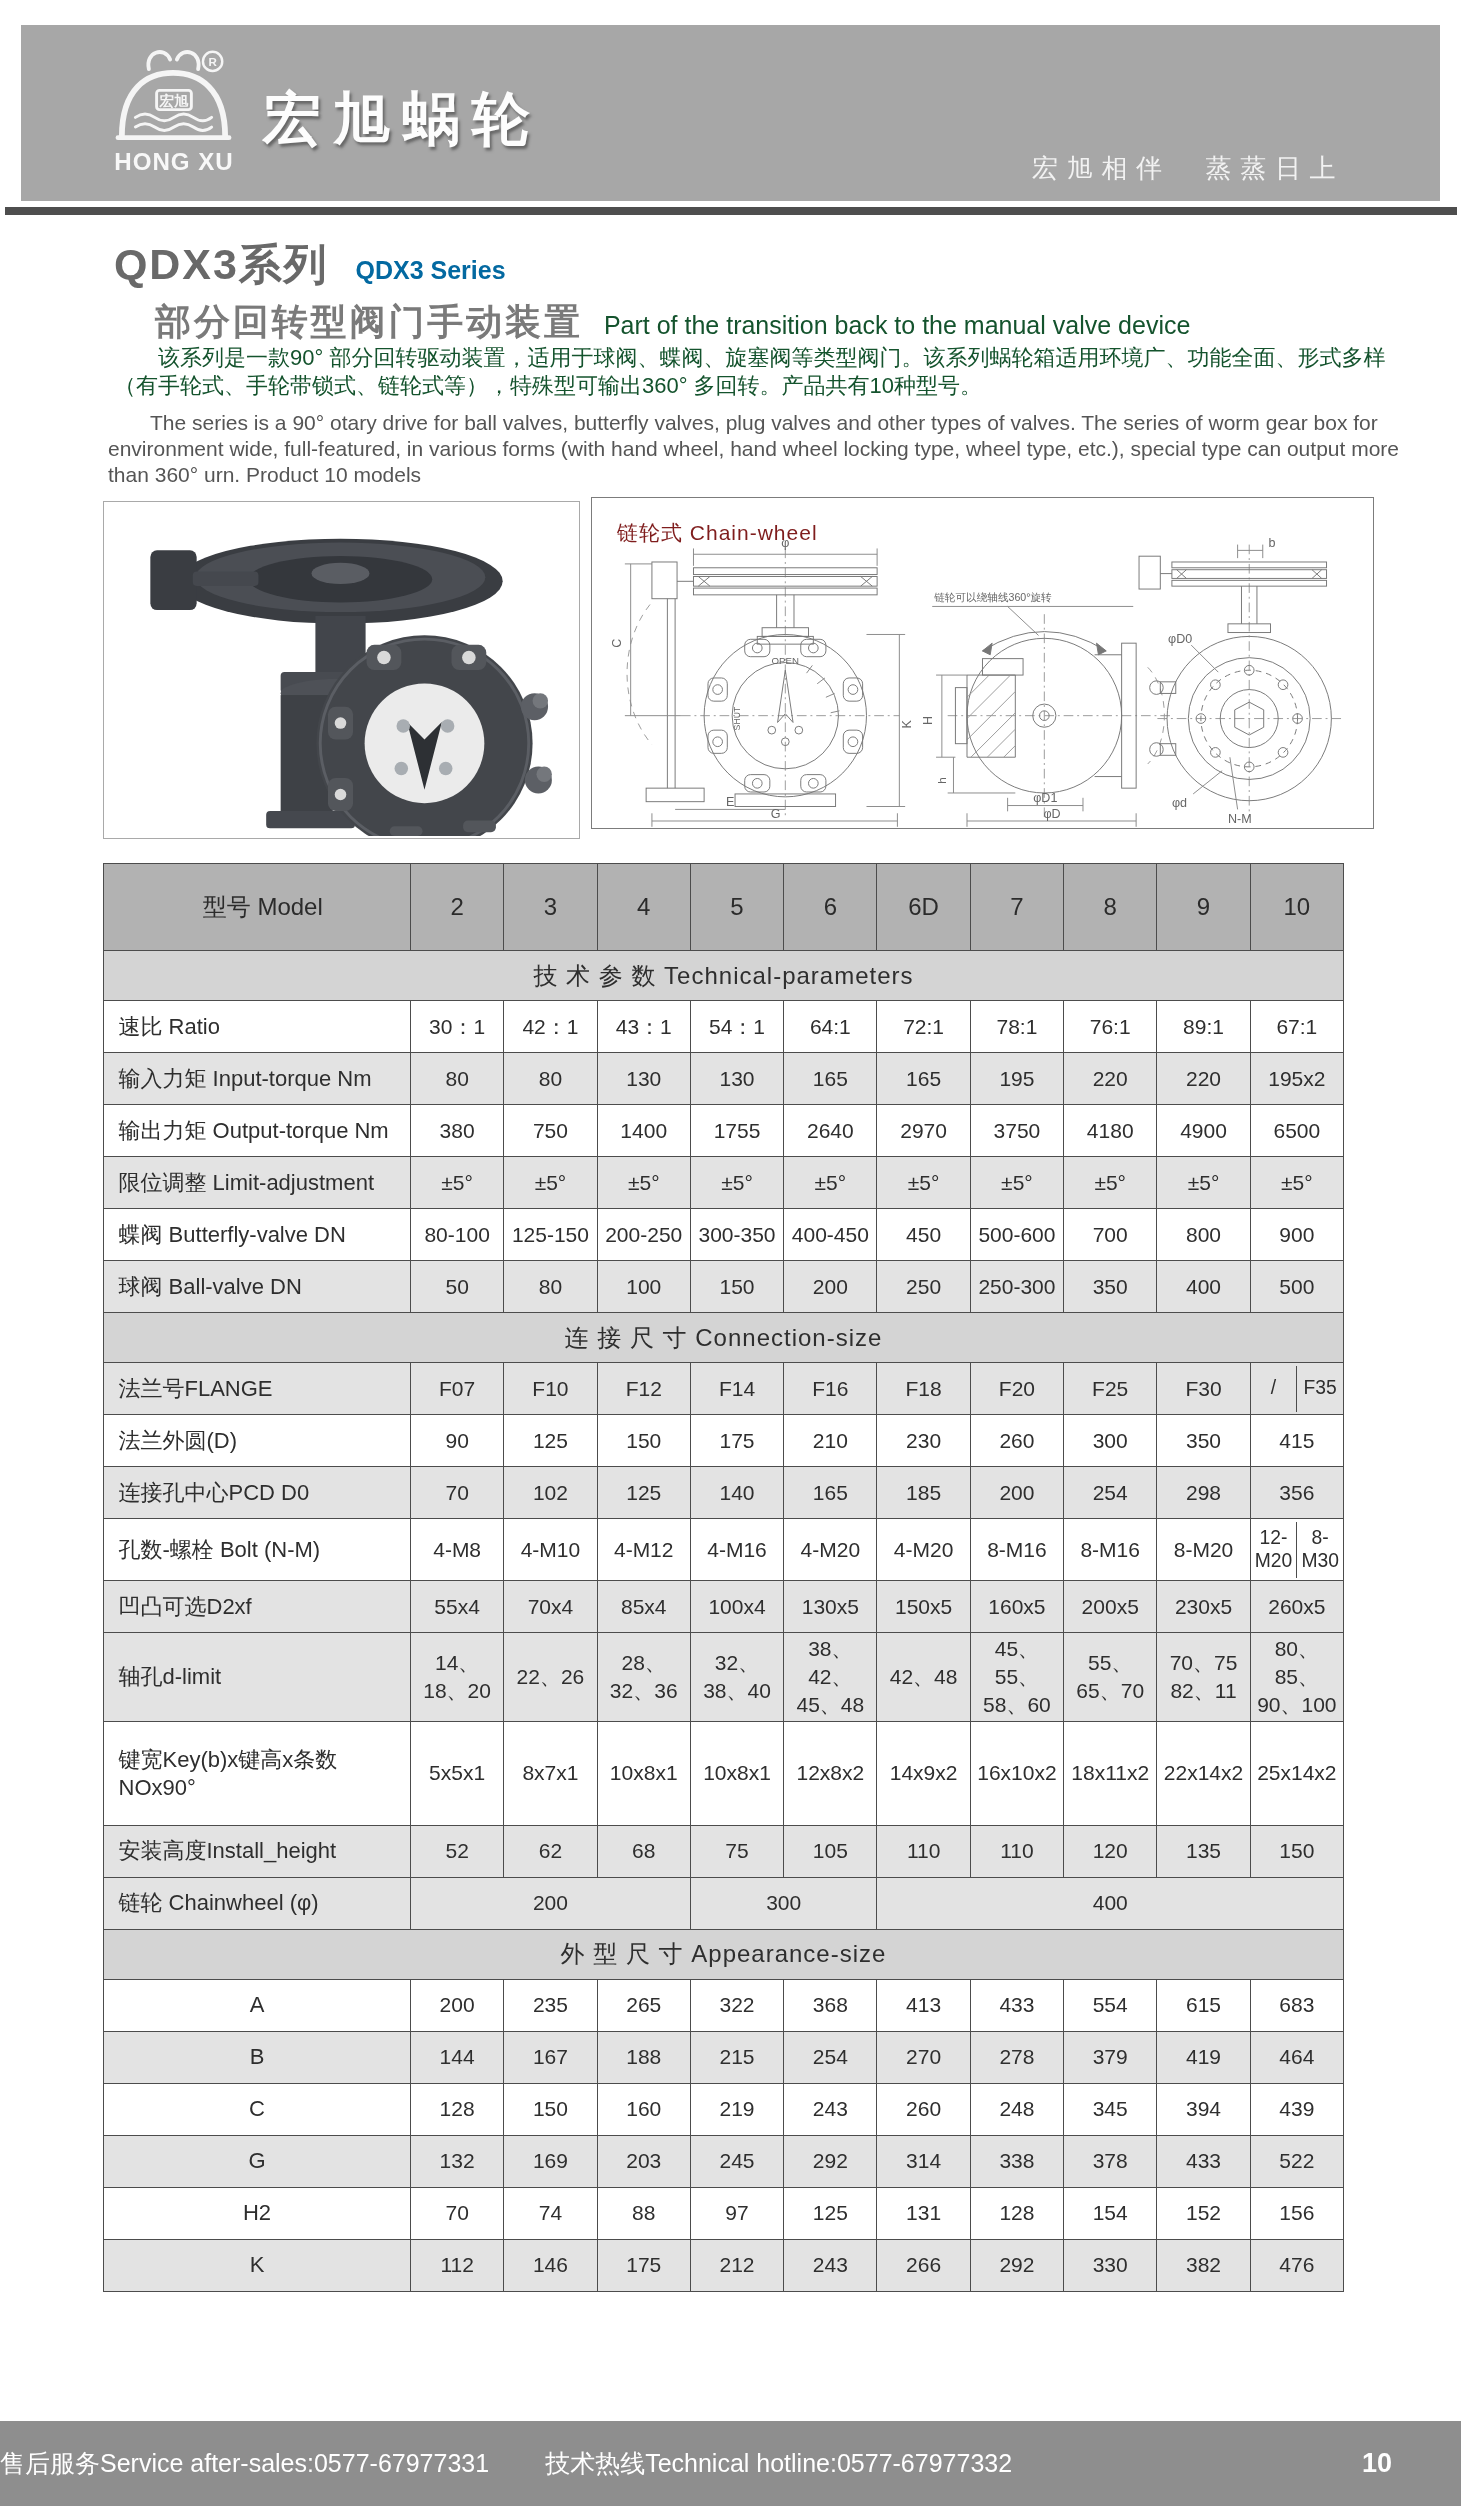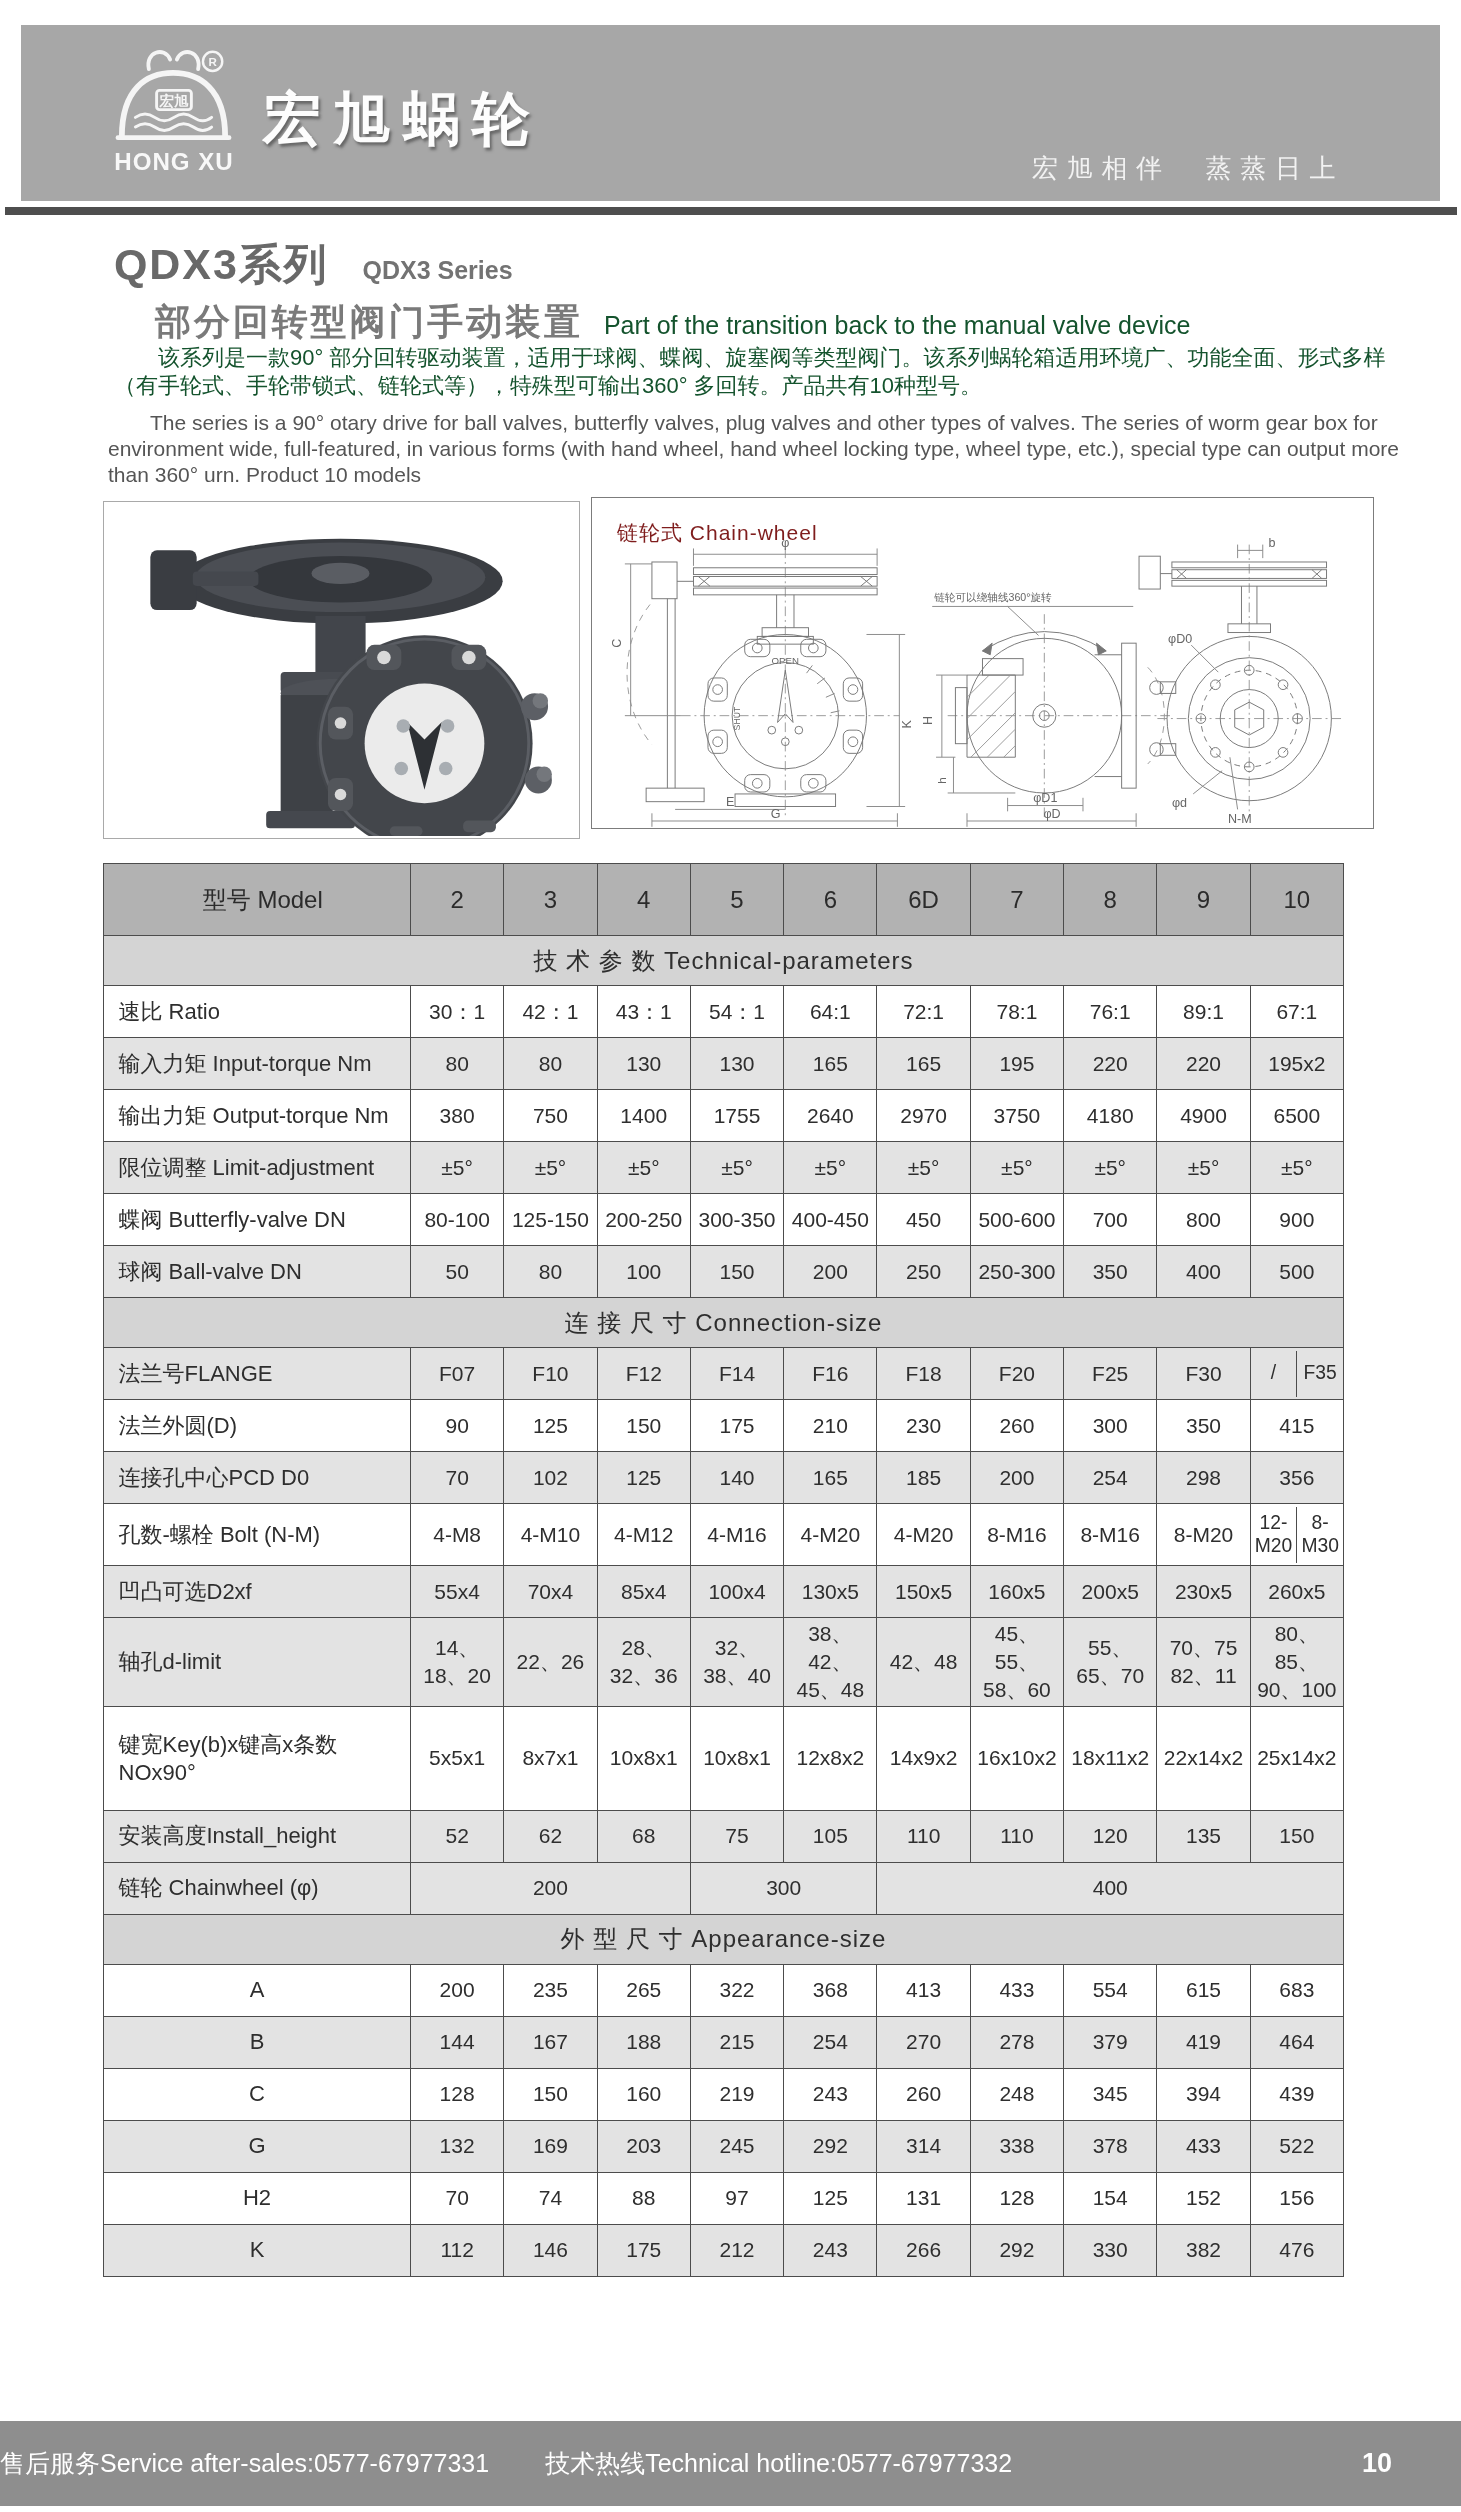--- a/index.html
+++ b/index.html
@@ -9,21 +9,21 @@
   .band{position:absolute;left:21px;top:25px;width:1419px;height:176px;background:#a7a7a7;}
   .rule-dark{position:absolute;left:4.8px;top:207px;width:1452px;height:7.7px;background:#4e4e4e;}
   .logo{position:absolute;left:89px;top:44px;width:169px;height:140px;}
   .brand{position:absolute;left:263px;top:81px;font-size:58px;font-weight:bold;color:#fdfdfd;
          letter-spacing:11.6px;text-shadow:1.9px 2.9px 2.9px rgba(50,50,50,.55);}
   .slogan{position:absolute;left:1032px;top:151px;font-size:26px;color:#f2f2f2;letter-spacing:8.7px;}
 
   
   .series-line{position:absolute;left:114px;top:236px;color:#696969;}
   .series-cn{font-size:43px;font-weight:bold;letter-spacing:1.9px;}
-  .series-en{font-size:25px;color:#737373;margin-left:34px;font-weight:bold;}
+  .series-en{font-size:25px;color:#0369a1;margin-left:27px;font-weight:bold;}
   .subtitle-line{position:absolute;left:155px;top:298px;color:#7a7a7a;}
   .subtitle-cn{font-size:36px;font-weight:bold;letter-spacing:2.9px;}
   .subtitle-en{font-size:25px;color:#14532d;margin-left:21px;}
   .desc-cn{position:absolute;left:114px;top:344px;width:1283px;font-size:22px;line-height:28px;
            color:#14532d;text-indent:2em;}
   .desc-en{position:absolute;left:108px;top:410px;width:1291px;font-size:21px;line-height:26px;
            color:#555;text-indent:2em;}
 
   
   .photo-box{position:absolute;left:103px;top:501px;width:475px;height:336px;border:1px solid #a9a9a9;background:#fff;}
@@ -324,21 +324,21 @@
     </g>
   </svg>
 </div>
 
 <table id="spec-table">
   <colgroup>
     <col style="width:306px">
     <col span="10" style="width:93px">
   </colgroup>
   <tbody id="spec-body">
-      <tr class="model-row" style="height:72px">
+      <tr class="model-row" style="height:87px">
         <td class="lbl" style="text-align:center">型号 Model</td>
         <td>2</td>
         <td>3</td>
         <td>4</td>
         <td>5</td>
         <td>6</td>
         <td>6D</td>
         <td>7</td>
         <td>8</td>
         <td>9</td>

